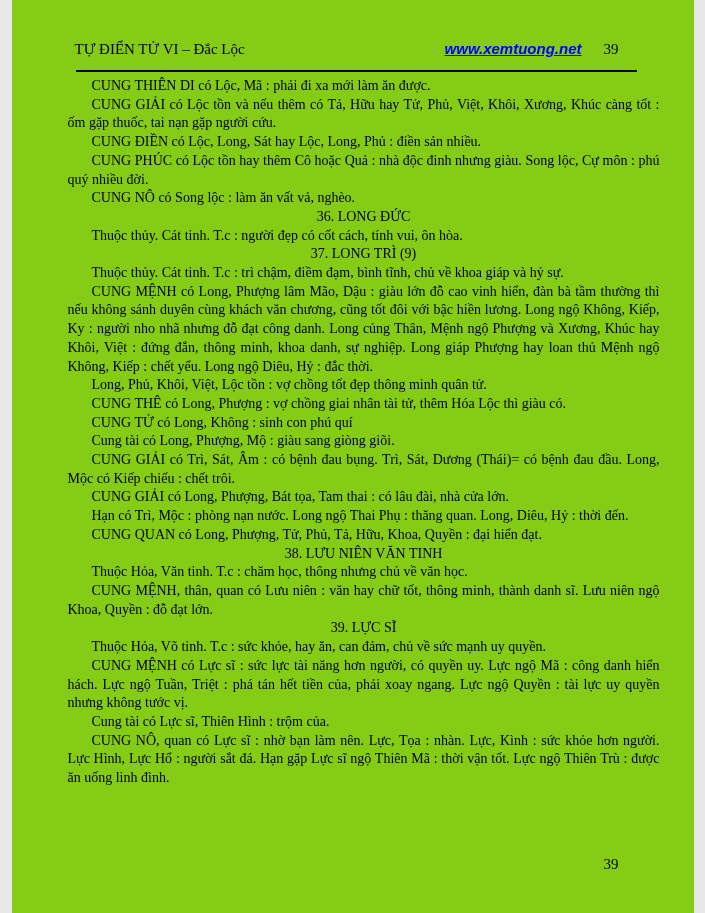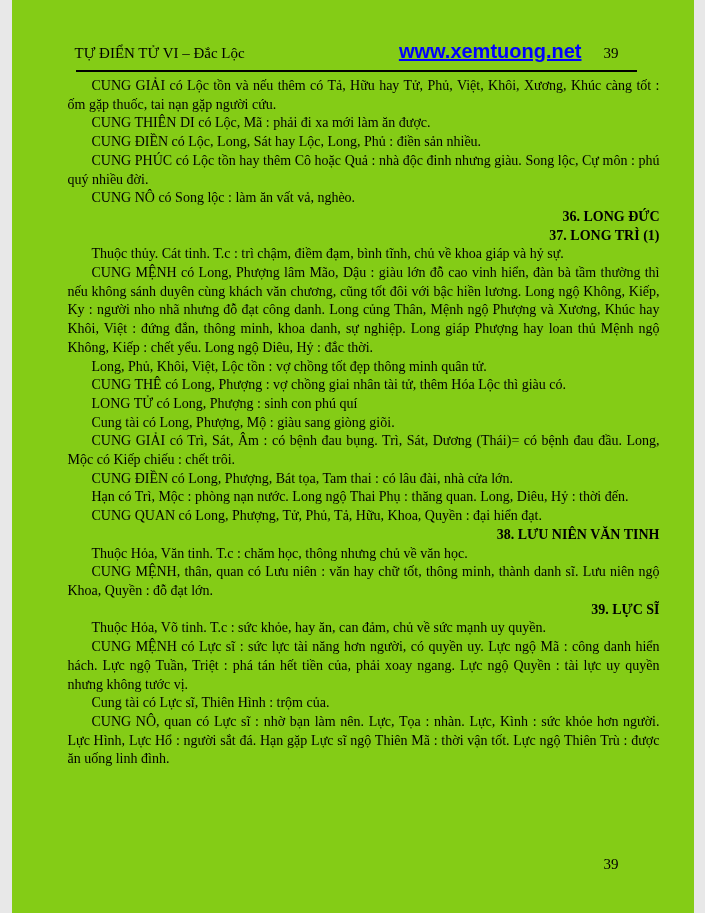--- a/index.html
+++ b/index.html
@@ -22,26 +22,27 @@
     display: flex;
     align-items: baseline;
   }
   .header-title {
     font-size: 15px;
     white-space: nowrap;
   }
   .header-spacer { flex: 1; }
   .header-link {
     font-family: "Liberation Sans", "DejaVu Sans", sans-serif;
-    font-size: 20px;
+    font-size: 15px;
     font-weight: bold;
     color: #0000ff;
     text-decoration: underline;
     white-space: nowrap;
     cursor: pointer;
+    font-style: italic;
   }
   .header-page {
     margin-left: 22px;
     font-size: 15px;
   }
   .header-rule {
     position: absolute;
     top: 70px;
     left: 64px;
     right: 57px;
@@ -55,22 +56,22 @@
     width: 592px;
     font-size: 14px;
     line-height: 18.7px;
     text-align: justify;
   }
   .doc-body p.para {
     text-indent: 24px;
   }
   .doc-body h3.heading {
     font-size: 14px;
-    font-weight: bold;
-    text-align: right;
+    font-weight: normal;
+    text-align: center;
     text-indent: 0;
     line-height: 18.7px;
   }
   .footer-page {
     position: absolute;
     top: 856px;
     right: 75px;
     font-size: 15px;
   }
 </style>
@@ -82,35 +83,36 @@
   <div class="header">
     <span class="header-title">TỰ ĐIỂN TỬ VI – Đắc Lộc</span>
     <span class="header-spacer"></span>
     <span class="header-link">www.xemtuong.net</span>
     <span class="header-page">39</span>
   </div>
 
   <div class="header-rule"></div>
 
   <div class="doc-body">
+      <p class="para">CUNG THIÊN DI có Lộc, Mã : phải đi xa mới làm ăn được.</p>
       <p class="para">CUNG GIẢI có Lộc tồn và nếu thêm có Tả, Hữu hay Tử, Phủ, Việt, Khôi, Xương, Khúc càng tốt : ốm gặp thuốc, tai nạn gặp người cứu.</p>
-      <p class="para">CUNG THIÊN DI có Lộc, Mã : phải đi xa mới làm ăn được.</p>
       <p class="para">CUNG ĐIỀN có Lộc, Long, Sát hay Lộc, Long, Phủ : điền sản nhiều.</p>
       <p class="para">CUNG PHÚC có Lộc tồn hay thêm Cô hoặc Quả : nhà độc đinh nhưng giàu. Song lộc, Cự môn : phú quý nhiều đời.</p>
       <p class="para">CUNG NÔ có Song lộc : làm ăn vất vả, nghèo.</p>
       <h3 class="heading">36. LONG ĐỨC</h3>
-      <h3 class="heading">37. LONG TRÌ (1)</h3>
+      <p class="para">Thuộc thủy. Cát tinh. T.c : người đẹp có cốt cách, tính vui, ôn hòa.</p>
+      <h3 class="heading">37. LONG TRÌ (9)</h3>
       <p class="para">Thuộc thủy. Cát tinh. T.c : trì chậm, điềm đạm, bình tĩnh, chủ về khoa giáp và hỷ sự.</p>
       <p class="para">CUNG MỆNH có Long, Phượng lâm Mão, Dậu : giàu lớn đỗ cao vinh hiển, đàn bà tầm thường thì nếu không sánh duyên cùng khách văn chương, cũng tốt đôi với bậc hiền lương. Long ngộ Không, Kiếp, Ky : người nho nhã nhưng đỗ đạt công danh. Long củng Thân, Mệnh ngộ Phượng và Xương, Khúc hay Khôi, Việt : đứng đắn, thông minh, khoa danh, sự nghiệp. Long giáp Phượng hay loan thủ Mệnh ngộ Không, Kiếp : chết yểu. Long ngộ Diêu, Hỷ : đắc thời.</p>
       <p class="para">Long, Phủ, Khôi, Việt, Lộc tồn : vợ chồng tốt đẹp thông minh quân tử.</p>
       <p class="para">CUNG THÊ có Long, Phượng : vợ chồng giai nhân tài tử, thêm Hóa Lộc thì giàu có.</p>
-      <p class="para">LONG TỬ có Long, Phượng : sinh con phú quí</p>
+      <p class="para">CUNG TỬ có Long, Không : sinh con phú quí</p>
       <p class="para">Cung tài có Long, Phượng, Mộ : giàu sang giòng giõi.</p>
       <p class="para">CUNG GIẢI có Trì, Sát, Âm : có bệnh đau bụng. Trì, Sát, Dương (Thái)= có bệnh đau đầu. Long, Mộc có Kiếp chiếu : chết trôi.</p>
-      <p class="para">CUNG ĐIỀN có Long, Phượng, Bát tọa, Tam thai : có lâu đài, nhà cửa lớn.</p>
+      <p class="para">CUNG GIẢI có Long, Phượng, Bát tọa, Tam thai : có lâu đài, nhà cửa lớn.</p>
       <p class="para">Hạn có Trì, Mộc : phòng nạn nước. Long ngộ Thai Phụ : thăng quan. Long, Diêu, Hỷ : thời đến.</p>
       <p class="para">CUNG QUAN có Long, Phượng, Tử, Phủ, Tả, Hữu, Khoa, Quyền : đại hiển đạt.</p>
       <h3 class="heading">38. LƯU NIÊN VĂN TINH</h3>
       <p class="para">Thuộc Hỏa, Văn tinh. T.c : chăm học, thông nhưng chủ về văn học.</p>
       <p class="para">CUNG MỆNH, thân, quan có Lưu niên : văn hay chữ tốt, thông minh, thành danh sĩ. Lưu niên ngộ Khoa, Quyền : đỗ đạt lớn.</p>
       <h3 class="heading">39. LỰC SĨ</h3>
       <p class="para">Thuộc Hỏa, Võ tinh. T.c : sức khỏe, hay ăn, can đảm, chủ về sức mạnh uy quyền.</p>
       <p class="para">CUNG MỆNH có Lực sĩ : sức lực tài năng hơn người, có quyền uy. Lực ngộ Mã : công danh hiển hách. Lực ngộ Tuần, Triệt : phá tán hết tiền của, phải xoay ngang. Lực ngộ Quyền : tài lực uy quyền nhưng không tước vị.</p>
       <p class="para">Cung tài có Lực sĩ, Thiên Hình : trộm của.</p>
       <p class="para">CUNG NÔ, quan có Lực sĩ : nhờ bạn làm nên. Lực, Tọa : nhàn. Lực, Kình : sức khỏe hơn người. Lực Hình, Lực Hổ : người sắt đá. Hạn gặp Lực sĩ ngộ Thiên Mã : thời vận tốt. Lực ngộ Thiên Trù : được ăn uống linh đình.</p>

